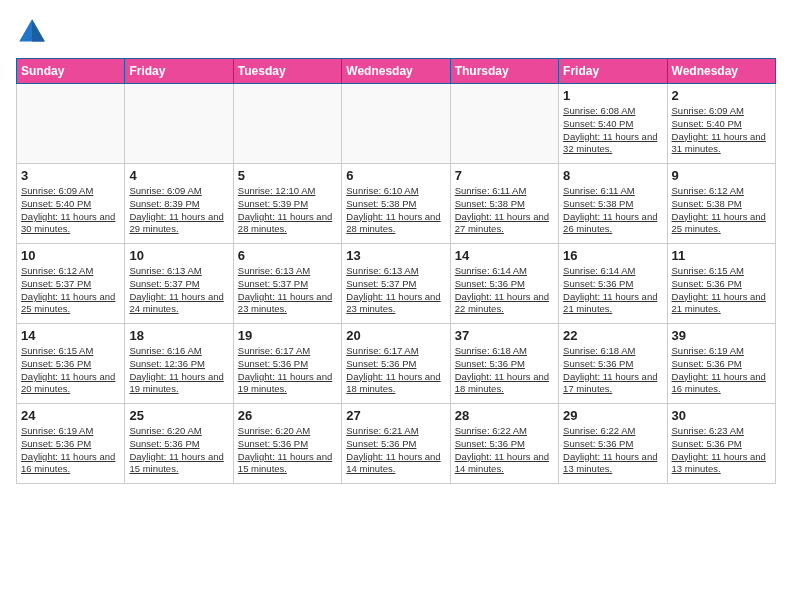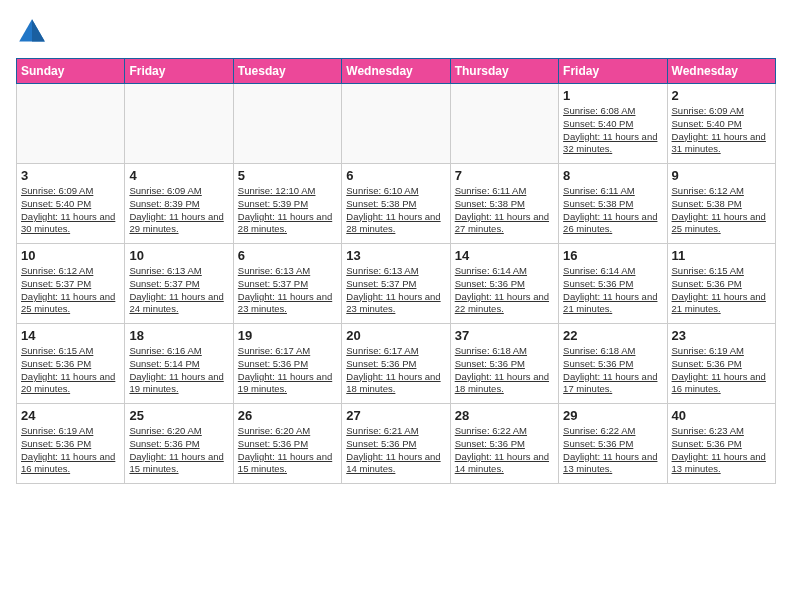--- a/index.html
+++ b/index.html
@@ -229,21 +229,21 @@
       <tr>
         <td>
           <span class="day-number">14</span>
           <div class="day-info">Sunrise: 6:15 AM
 Sunset: 5:36 PM
 Daylight: 11 hours and 20 minutes.</div>
         </td>
         <td>
           <span class="day-number">18</span>
           <div class="day-info">Sunrise: 6:16 AM
-Sunset: 5:14 PM
+Sunset: 12:36 PM
 Daylight: 11 hours and 19 minutes.</div>
         </td>
         <td>
           <span class="day-number">19</span>
           <div class="day-info">Sunrise: 6:17 AM
 Sunset: 5:36 PM
 Daylight: 11 hours and 19 minutes.</div>
         </td>
         <td>
           <span class="day-number">20</span>
@@ -257,21 +257,21 @@
 Sunset: 5:36 PM
 Daylight: 11 hours and 18 minutes.</div>
         </td>
         <td>
           <span class="day-number">22</span>
           <div class="day-info">Sunrise: 6:18 AM
 Sunset: 5:36 PM
 Daylight: 11 hours and 17 minutes.</div>
         </td>
         <td>
-          <span class="day-number">23</span>
+          <span class="day-number">39</span>
           <div class="day-info">Sunrise: 6:19 AM
 Sunset: 5:36 PM
 Daylight: 11 hours and 16 minutes.</div>
         </td>
       </tr>
       <tr>
         <td>
           <span class="day-number">24</span>
           <div class="day-info">Sunrise: 6:19 AM
 Sunset: 5:36 PM
@@ -301,20 +301,20 @@
 Sunset: 5:36 PM
 Daylight: 11 hours and 14 minutes.</div>
         </td>
         <td>
           <span class="day-number">29</span>
           <div class="day-info">Sunrise: 6:22 AM
 Sunset: 5:36 PM
 Daylight: 11 hours and 13 minutes.</div>
         </td>
         <td>
-          <span class="day-number">40</span>
+          <span class="day-number">30</span>
           <div class="day-info">Sunrise: 6:23 AM
 Sunset: 5:36 PM
 Daylight: 11 hours and 13 minutes.</div>
         </td>
       </tr>
     </tbody>
 </table>
 
 </body></html>

